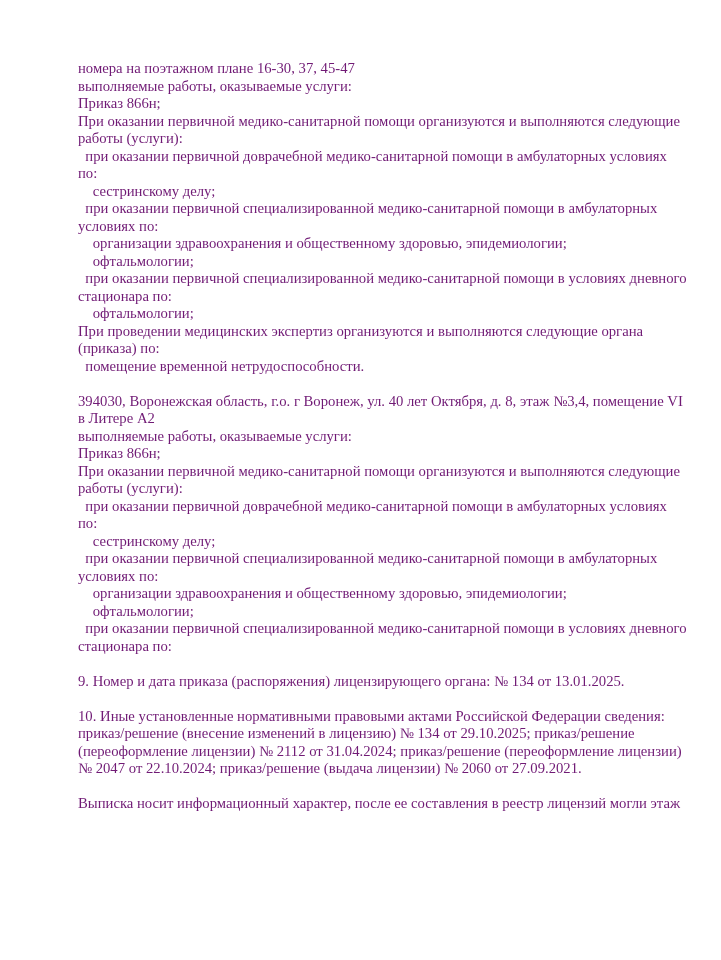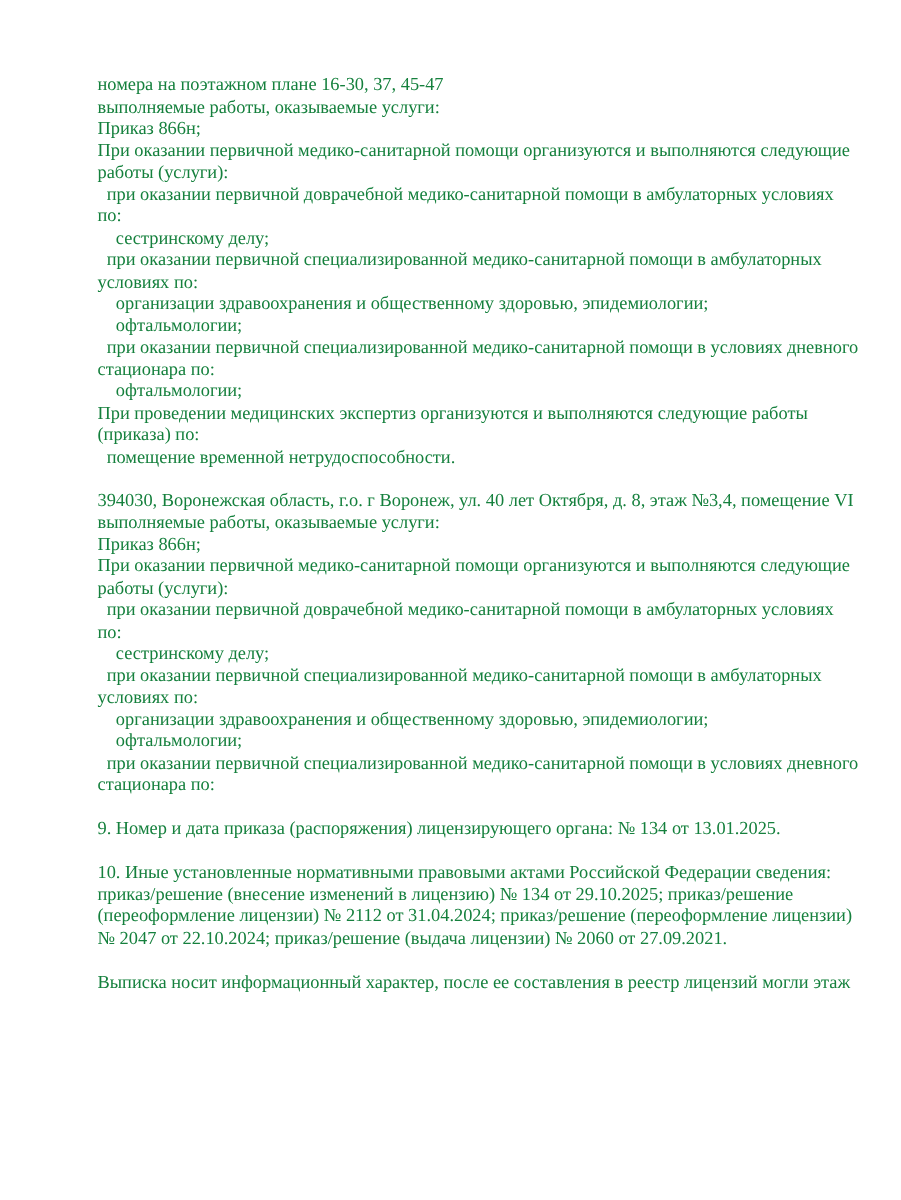--- a/index.html
+++ b/index.html
@@ -9,21 +9,21 @@
   }
   .page {
     position: relative;
     width: 721px;
     height: 960px;
     background: #ffffff;
     overflow: hidden;
     font-family: "Liberation Serif", "DejaVu Serif", serif;
     font-size: 14.7px;
     line-height: 17.5px;
-    color: #15803d;
+    color: #701a75;
   }
   .doc {
     position: absolute;
     left: 78px;
     top: 60px;
     width: 630px;
   }
   .block {
     margin: 0 0 17.5px 0;
   }
@@ -47,27 +47,28 @@
       <div class="line">  при оказании первичной доврачебной медико-санитарной помощи в амбулаторных условиях</div>
       <div class="line">по:</div>
       <div class="line">    сестринскому делу;</div>
       <div class="line">  при оказании первичной специализированной медико-санитарной помощи в амбулаторных</div>
       <div class="line">условиях по:</div>
       <div class="line">    организации здравоохранения и общественному здоровью, эпидемиологии;</div>
       <div class="line">    офтальмологии;</div>
       <div class="line">  при оказании первичной специализированной медико-санитарной помощи в условиях дневного</div>
       <div class="line">стационара по:</div>
       <div class="line">    офтальмологии;</div>
-      <div class="line">При проведении медицинских экспертиз организуются и выполняются следующие работы</div>
+      <div class="line">При проведении медицинских экспертиз организуются и выполняются следующие органа</div>
       <div class="line">(приказа) по:</div>
       <div class="line">  помещение временной нетрудоспособности.</div>
     </div>
 
     <div class="block">
       <div class="line">394030, Воронежская область, г.о. г Воронеж, ул. 40 лет Октября, д. 8, этаж №3,4, помещение VI</div>
+      <div class="line">в Литере А2</div>
       <div class="line">выполняемые работы, оказываемые услуги:</div>
       <div class="line">Приказ 866н;</div>
       <div class="line">При оказании первичной медико-санитарной помощи организуются и выполняются следующие</div>
       <div class="line">работы (услуги):</div>
       <div class="line">  при оказании первичной доврачебной медико-санитарной помощи в амбулаторных условиях</div>
       <div class="line">по:</div>
       <div class="line">    сестринскому делу;</div>
       <div class="line">  при оказании первичной специализированной медико-санитарной помощи в амбулаторных</div>
       <div class="line">условиях по:</div>
       <div class="line">    организации здравоохранения и общественному здоровью, эпидемиологии;</div>

